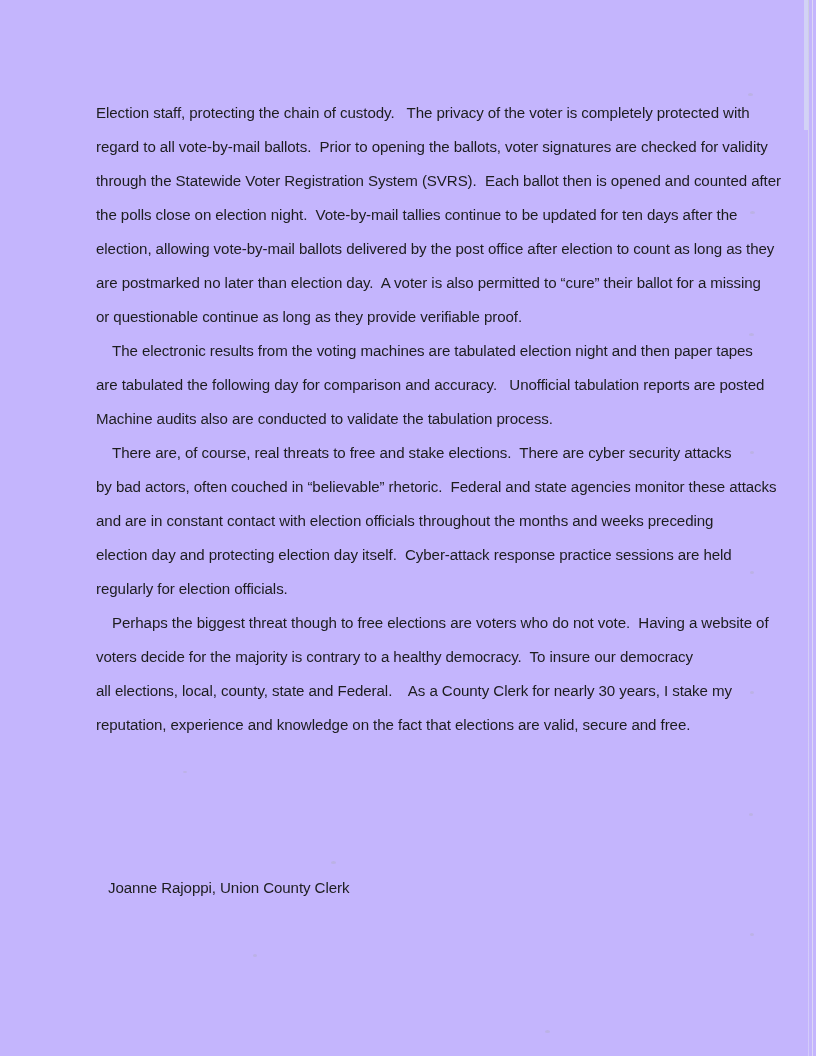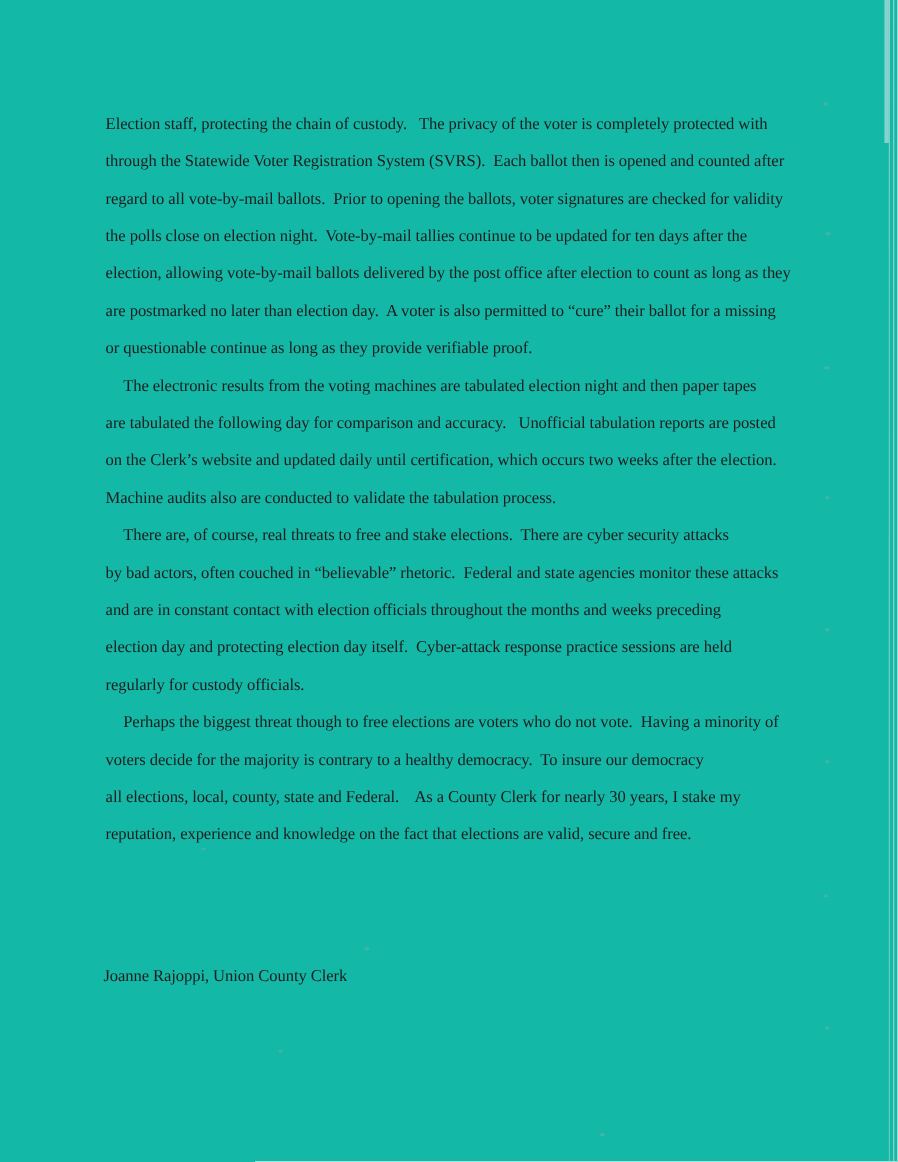--- a/index.html
+++ b/index.html
@@ -8,24 +8,23 @@
     padding: 0;
     background: #ffffff;
   }
   body {
     font-family: "Liberation Sans", sans-serif;
   }
   .page {
     position: relative;
     width: 816px;
     height: 1056px;
-    background: #14b8a6;
+    background: #c4b5fd;
     overflow: hidden;
     box-sizing: border-box;
-    font-family: Liberation Serif, serif;
   }
   
   .scan-edge-line {
     position: absolute;
     top: 0;
     left: 808px;
     width: 1px;
     height: 1056px;
     background: linear-gradient(to bottom,
       rgba(205,210,214,0.85) 0px,
@@ -70,21 +69,21 @@
     letter-spacing: -0.08px;
     white-space: pre;
     font-weight: 400;
   }
   p.indent {
     text-indent: 0;
     padding-left: 16px;
   }
   .signature {
     position: absolute;
-    left: 94px;
+    left: 108px;
     top: 877px;
     font-size: 15.1px;
     line-height: 22px;
     color: #1d1d1f;
     letter-spacing: -0.08px;
     white-space: pre;
   }
 </style>
 </head>
 <body>
@@ -105,45 +104,44 @@
   <div class="speck" style="left:750px;top:933px;width:4px;height:3px;"></div>
   <div class="speck" style="left:331px;top:861px;width:5px;height:3px;"></div>
   <div class="speck" style="left:253px;top:954px;width:4px;height:3px;"></div>
   <div class="speck" style="left:545px;top:1030px;width:5px;height:3px;"></div>
   <div class="speck" style="left:183px;top:771px;width:4px;height:2px;"></div>
 
   <div class="text-block">
 
     <div>
       <p class="body-line indent" style="padding-left:0;">Election staff, protecting the chain of custody.   The privacy of the voter is completely protected with</p>
+      <p class="body-line">regard to all vote-by-mail ballots.  Prior to opening the ballots, voter signatures are checked for validity</p>
       <p class="body-line">through the Statewide Voter Registration System (SVRS).  Each ballot then is opened and counted after</p>
-      <p class="body-line">regard to all vote-by-mail ballots.  Prior to opening the ballots, voter signatures are checked for validity</p>
       <p class="body-line">the polls close on election night.  Vote-by-mail tallies continue to be updated for ten days after the</p>
       <p class="body-line">election, allowing vote-by-mail ballots delivered by the post office after election to count as long as they</p>
       <p class="body-line">are postmarked no later than election day.  A voter is also permitted to “cure” their ballot for a missing</p>
       <p class="body-line">or questionable continue as long as they provide verifiable proof.</p>
     </div>
 
     <div>
       <p class="body-line indent">The electronic results from the voting machines are tabulated election night and then paper tapes</p>
       <p class="body-line">are tabulated the following day for comparison and accuracy.   Unofficial tabulation reports are posted</p>
-      <p class="body-line">on the Clerk’s website and updated daily until certification, which occurs two weeks after the election.</p>
       <p class="body-line">Machine audits also are conducted to validate the tabulation process.</p>
     </div>
 
     <div>
       <p class="body-line indent">There are, of course, real threats to free and stake elections.  There are cyber security attacks</p>
       <p class="body-line">by bad actors, often couched in “believable” rhetoric.  Federal and state agencies monitor these attacks</p>
       <p class="body-line">and are in constant contact with election officials throughout the months and weeks preceding</p>
       <p class="body-line">election day and protecting election day itself.  Cyber-attack response practice sessions are held</p>
-      <p class="body-line">regularly for custody officials.</p>
+      <p class="body-line">regularly for election officials.</p>
     </div>
 
     <div>
-      <p class="body-line indent">Perhaps the biggest threat though to free elections are voters who do not vote.  Having a minority of</p>
+      <p class="body-line indent">Perhaps the biggest threat though to free elections are voters who do not vote.  Having a website of</p>
       <p class="body-line">voters decide for the majority is contrary to a healthy democracy.  To insure our democracy</p>
       <p class="body-line">all elections, local, county, state and Federal.    As a County Clerk for nearly 30 years, I stake my</p>
       <p class="body-line">reputation, experience and knowledge on the fact that elections are valid, secure and free.</p>
     </div>
 
   </div>
 
   <div class="signature">Joanne Rajoppi, Union County Clerk</div>
 
 </div>

